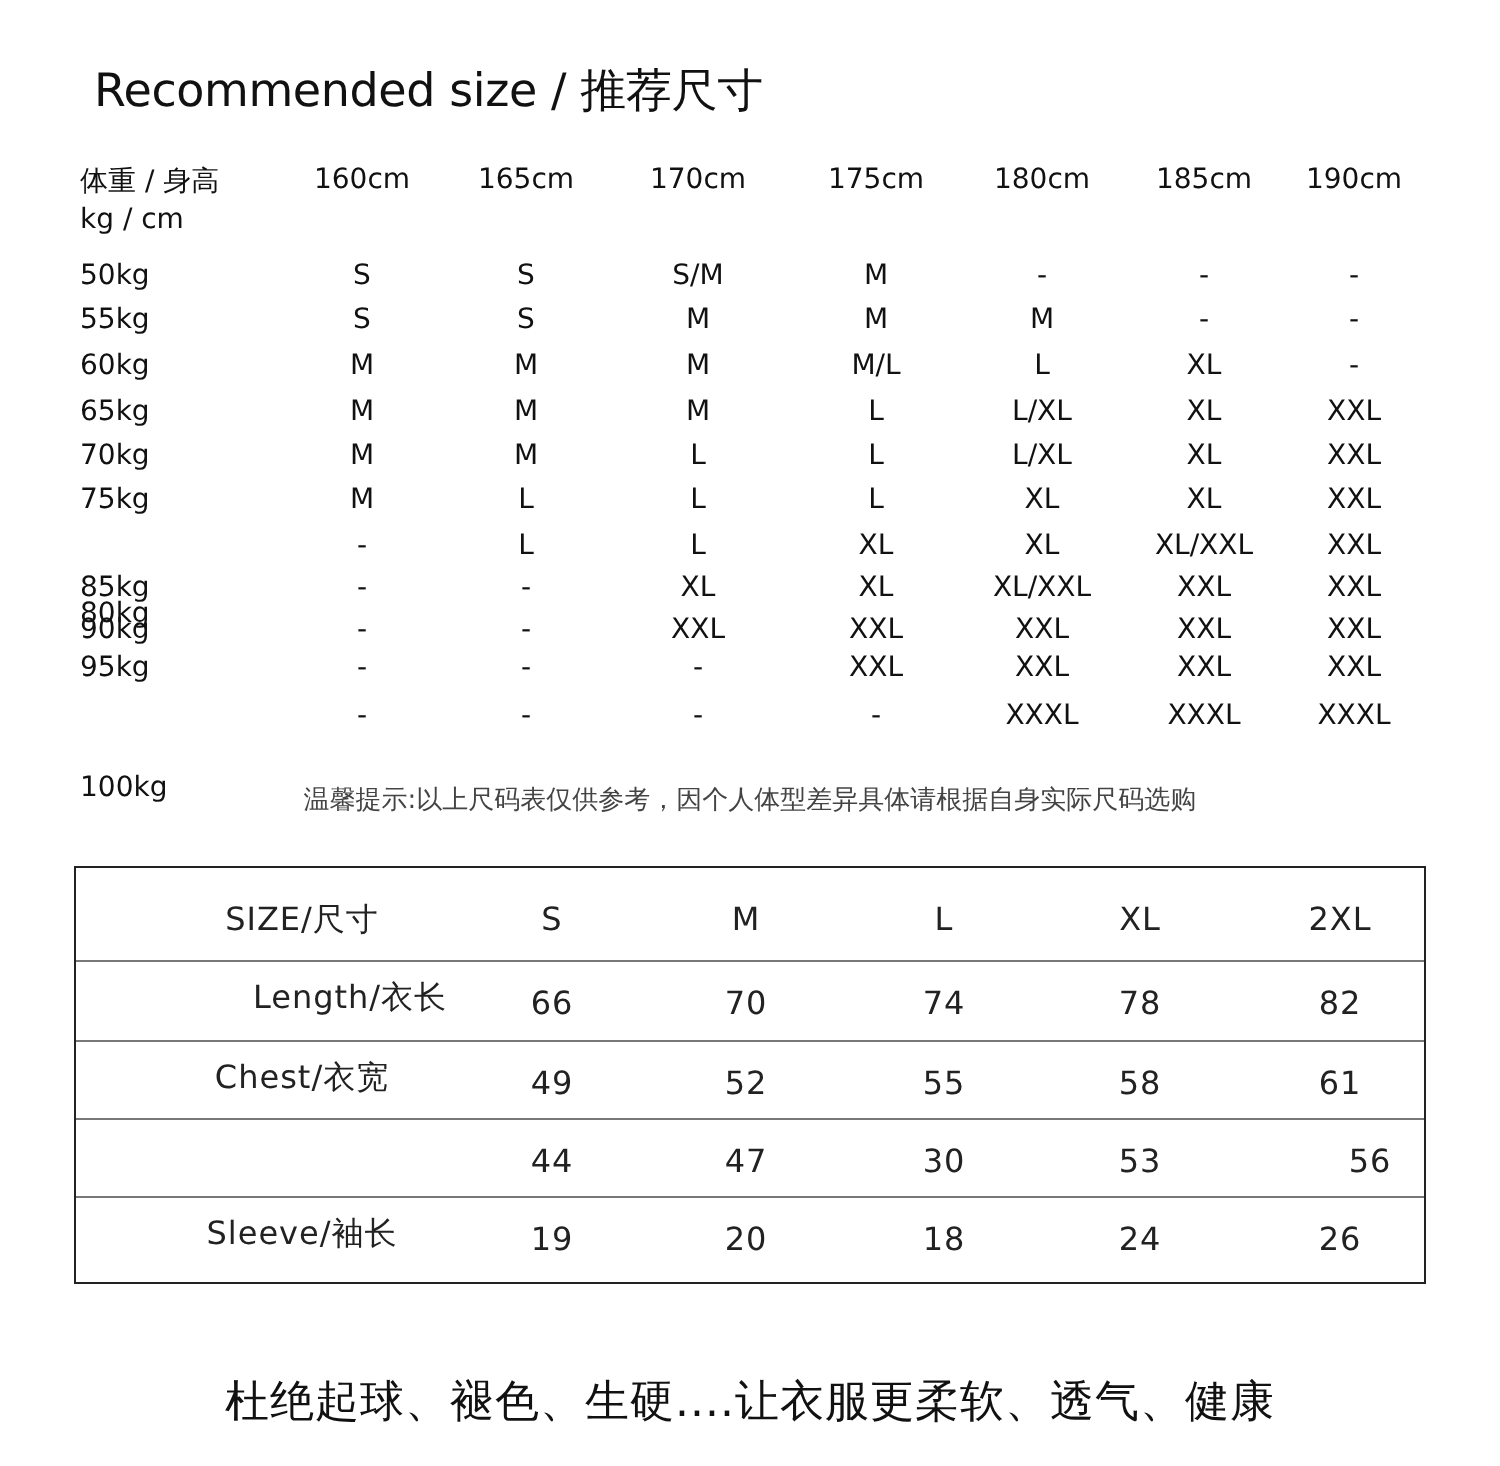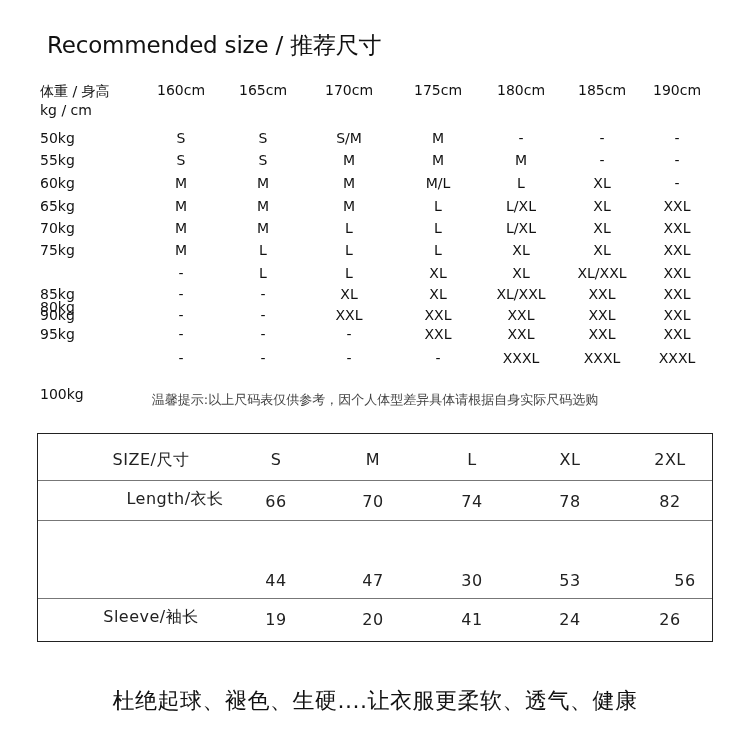--- a/index.html
+++ b/index.html
@@ -160,30 +160,38 @@
       <div class="spec-cell" style="left: 632px; top: 16px;">2XL</div>
     </div>
     <div class="spec-row" style="top: 47px; height: 40px;">
       <div class="spec-cell" style="left: 113px; top: 8px; margin-left: 24px;">Length/衣长</div>
       <div class="spec-cell" style="left: 238px; top: 11px;">66</div>
       <div class="spec-cell" style="left: 335px; top: 11px;">70</div>
       <div class="spec-cell" style="left: 434px; top: 11px;">74</div>
       <div class="spec-cell" style="left: 532px; top: 11px;">78</div>
       <div class="spec-cell" style="left: 632px; top: 11px;">82</div>
     </div>
+    <div class="spec-row" style="top: 87px; height: 39px;">
+      <div class="spec-cell" style="left: 113px; top: 8px;">Chest/衣宽</div>
+      <div class="spec-cell" style="left: 238px; top: 11px;">49</div>
+      <div class="spec-cell" style="left: 335px; top: 11px;">52</div>
+      <div class="spec-cell" style="left: 434px; top: 11px;">55</div>
+      <div class="spec-cell" style="left: 532px; top: 11px;">58</div>
+      <div class="spec-cell" style="left: 632px; top: 11px;">61</div>
+    </div>
     <div class="spec-row" style="top: 126px; height: 39px;">
       <div class="spec-cell" style="left: 238px; top: 11px;">44</div>
       <div class="spec-cell" style="left: 335px; top: 11px;">47</div>
       <div class="spec-cell" style="left: 434px; top: 11px;">30</div>
       <div class="spec-cell" style="left: 532px; top: 11px;">53</div>
       <div class="spec-cell" style="left: 632px; top: 11px; margin-left: 15px;">56</div>
     </div>
     <div class="spec-row" style="top: 165px; height: 42px;">
       <div class="spec-cell" style="left: 113px; top: 8px;">Sleeve/袖长</div>
       <div class="spec-cell" style="left: 238px; top: 11px;">19</div>
       <div class="spec-cell" style="left: 335px; top: 11px;">20</div>
-      <div class="spec-cell" style="left: 434px; top: 11px;">41</div>
+      <div class="spec-cell" style="left: 434px; top: 11px;">18</div>
       <div class="spec-cell" style="left: 532px; top: 11px;">24</div>
       <div class="spec-cell" style="left: 632px; top: 11px;">26</div>
     </div>
   </div>
 
 <div class="footer">杜绝起球、褪色、生硬....让衣服更柔软、透气、健康</div>
 
 </body></html>

